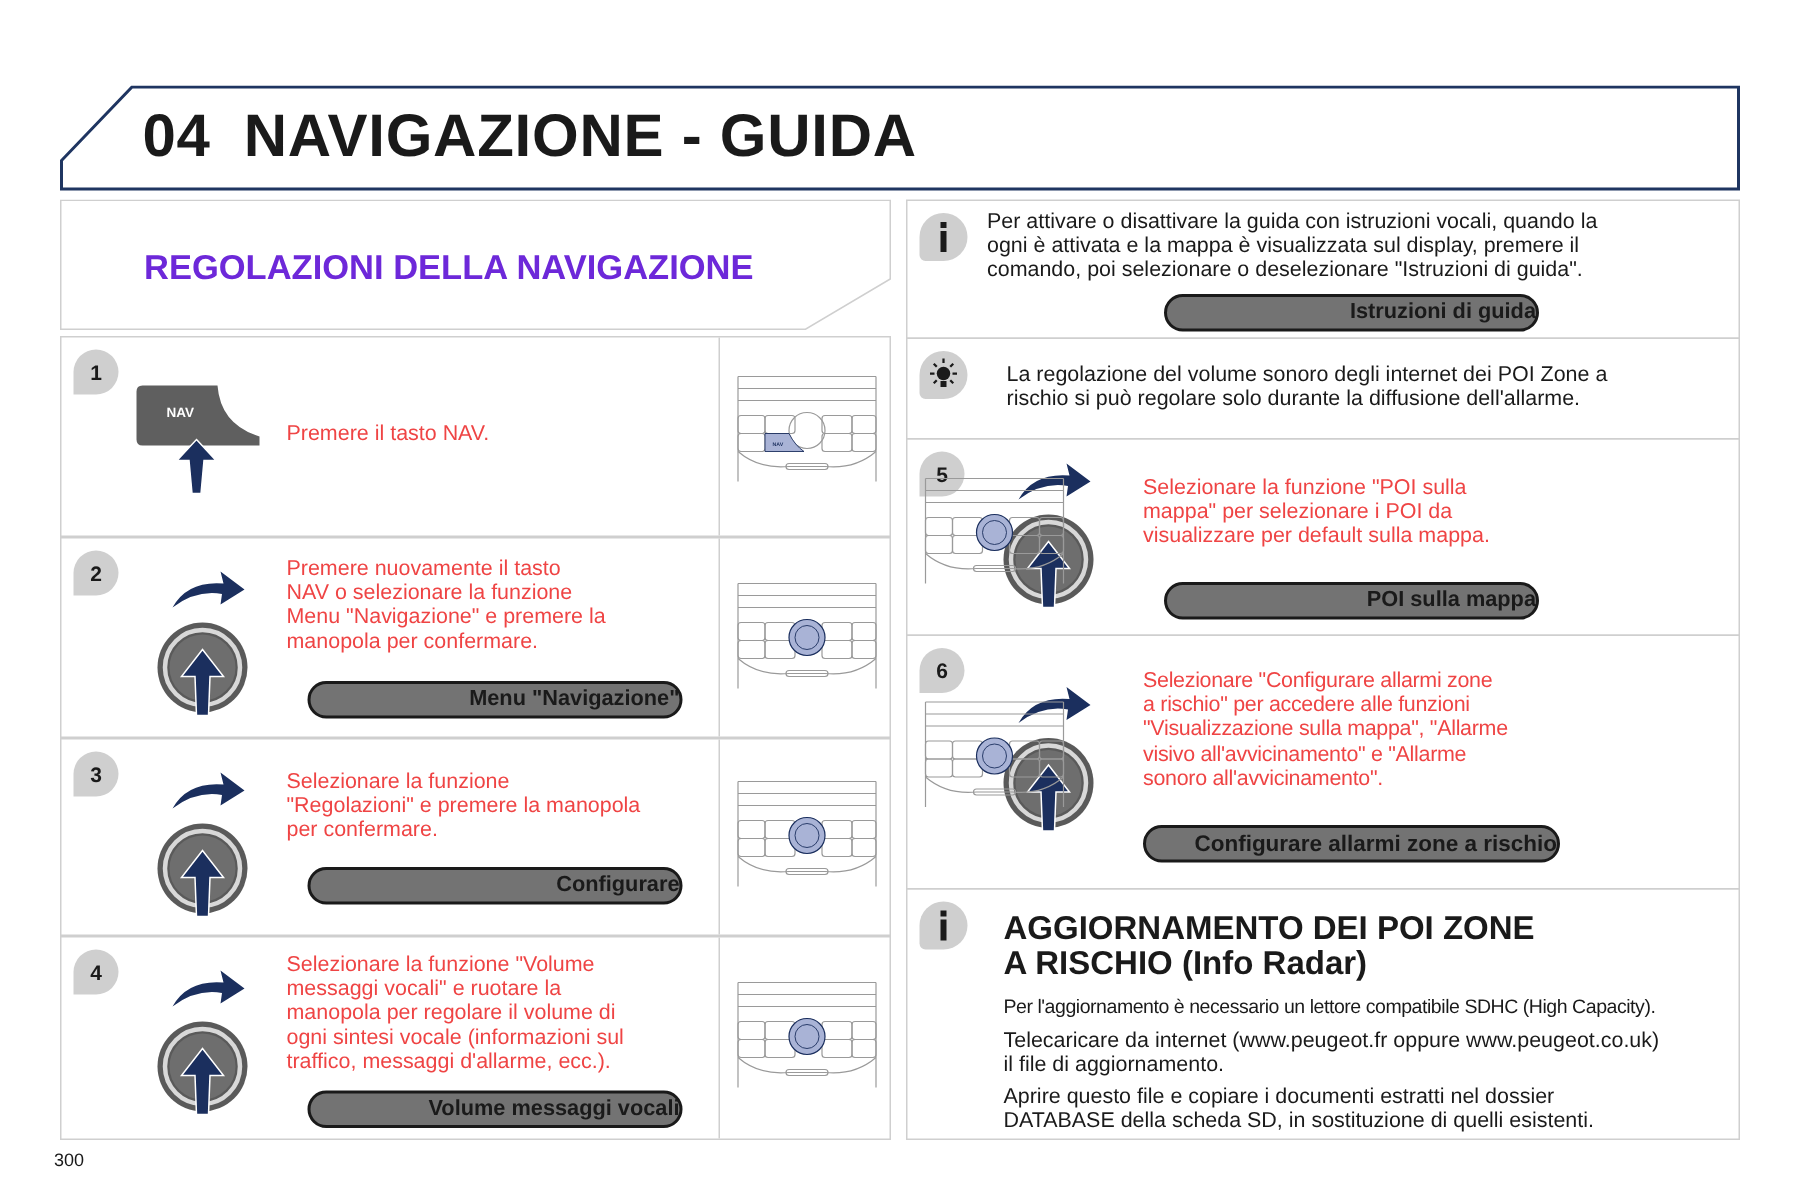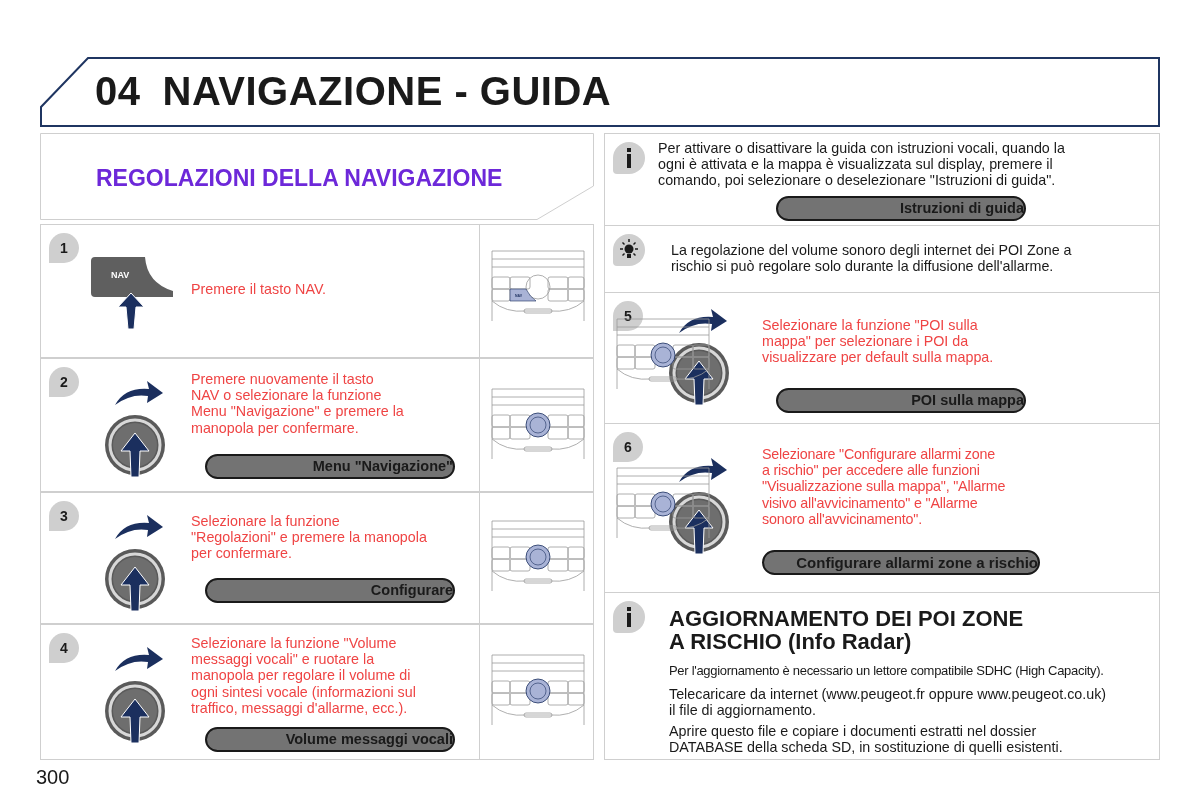--- a/index.html
+++ b/index.html
@@ -27,21 +27,21 @@
   .radio { position: absolute; }
 
   .right-panel { position: absolute; left: 604px; width: 556px; border: 1px solid #cfcfcf; }
   .info-icon { position: absolute; left: 8px; top: 8px; width: 32px; height: 32px; background: #cfcfcf; border-radius: 16px 16px 16px 4px; text-align: center; }
   .info-text { position: absolute; font-size: 14.3px; line-height: 16.2px; color: #1a1a1a; }
 
   .big-heading { position: absolute; left: 64px; top: 14px; font-size: 22px; font-weight: bold; line-height: 23px; color: #1a1a1a; }
   .small-p { position: absolute; left: 64px; font-size: 13px; line-height: 15px; color: #1a1a1a; letter-spacing: -0.3px; }
   .norm-p { position: absolute; left: 64px; font-size: 14.3px; line-height: 16px; color: #1a1a1a; }
 
-  .page-number { position: absolute; left: 36px; top: 766px; font-size: 20px; color: #1a1a1a; }
+  .page-number { position: absolute; left: 36px; top: 766px; font-size: 12px; color: #1a1a1a; }
 </style>
 </head>
 <body>
 
 <div class="header">
   <svg width="1122" height="72" viewBox="0 0 1122 72">
     <path d="M 1 70 L 1 50 L 48 1 L 1119 1 L 1119 69 L 1 69" fill="none" stroke="#1f3561" stroke-width="2"></path>
   </svg>
   <div class="header-title">
     <span class="num">04</span><span>NAVIGAZIONE - GUIDA</span>

